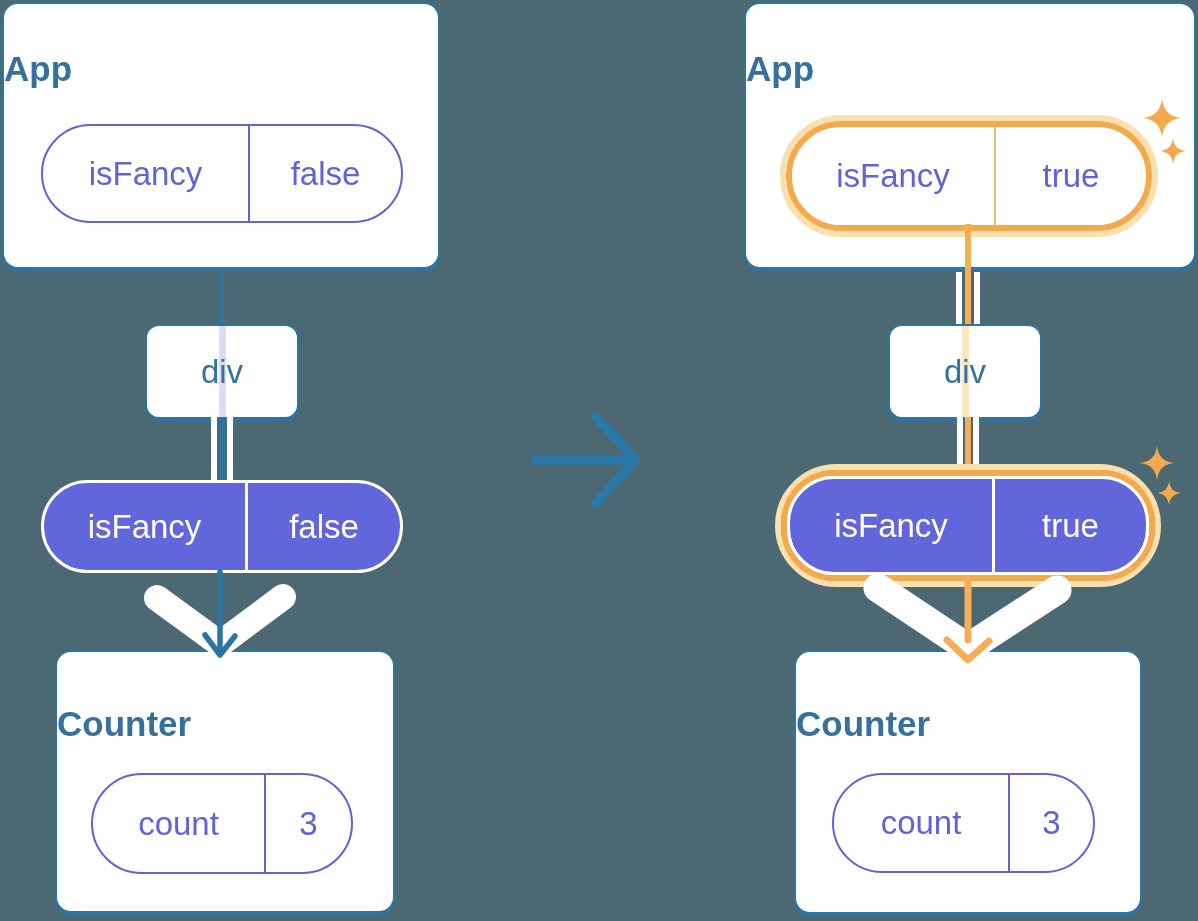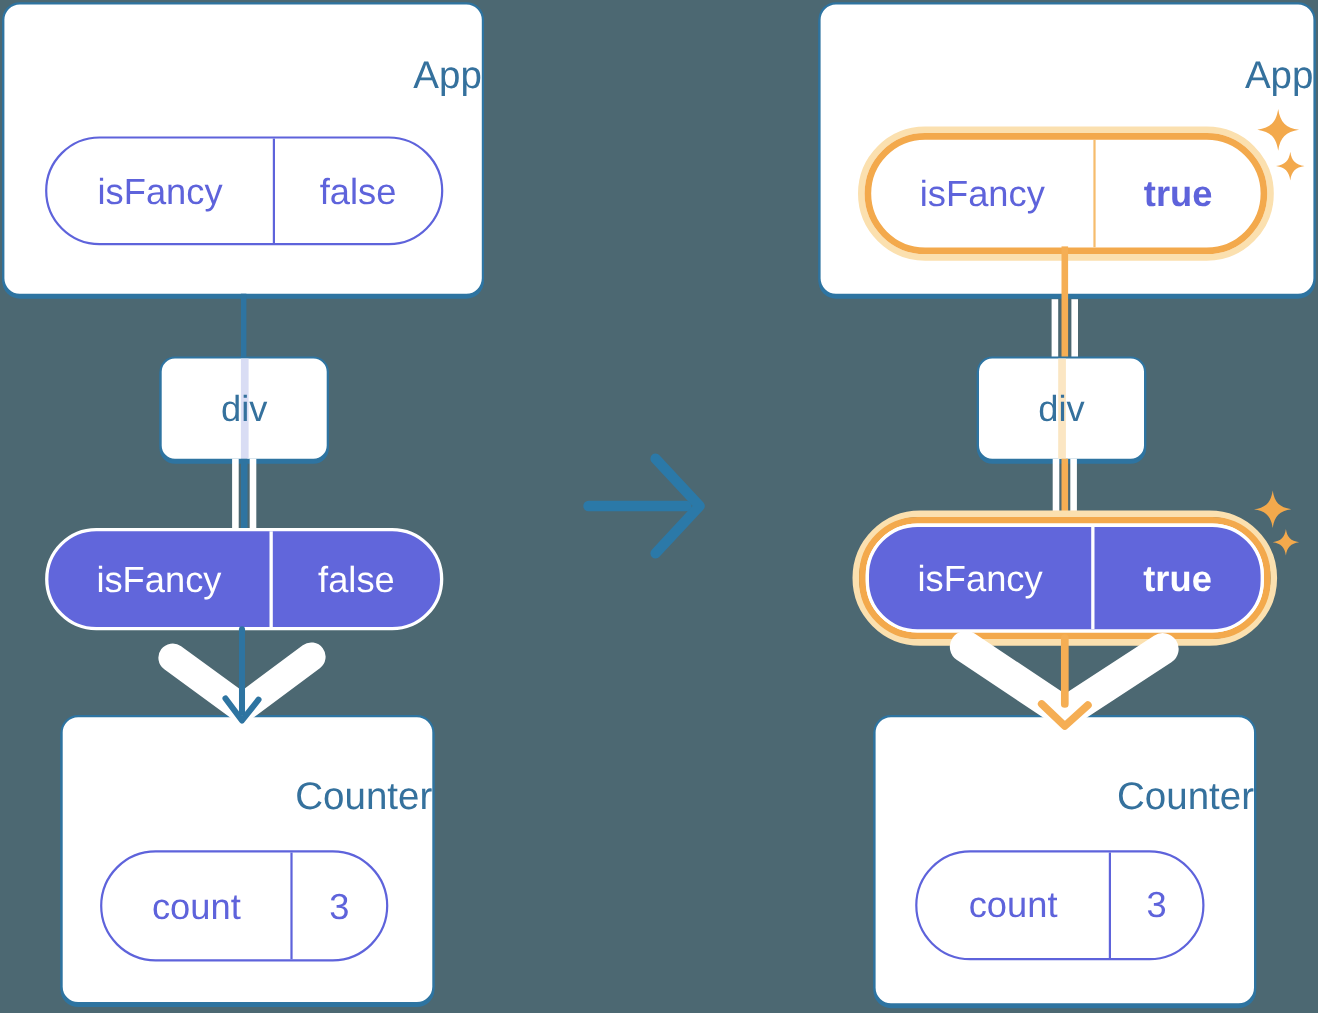--- a/index.html
+++ b/index.html
@@ -16,22 +16,22 @@
     --stripe-orange:#FBE6C3;
     --arrow-blue:#2B79A8;
   }
   *{margin:0;padding:0;box-sizing:border-box;}
   html,body{background:var(--bg);}
   body{font-family:"Liberation Sans", sans-serif;}
   #stage{position:relative;width:1198px;height:921px;background:var(--bg);overflow:hidden;}
 
   .card{position:absolute;background:#fff;border:2px solid var(--teal);
         border-radius:16px;box-shadow:0 2.5px 0 var(--teal);}
-  .card-title{position:absolute;left:0;right:0;text-align:right;
-        font-size:35px;line-height:42px;font-weight:400;color:var(--teal-text);}
+  .card-title{position:absolute;left:0;right:0;text-align:left;
+        font-size:35px;line-height:42px;font-weight:700;color:var(--teal-text);}
 
   .pill{position:absolute;display:flex;background:#fff;}
   .pill .cell{display:flex;align-items:center;justify-content:center;
         font-size:33px;color:var(--indigo);}
   .outline-pill{border:2.5px solid var(--indigo);}
   .outline-pill .cell-first{border-right:2.5px solid var(--indigo);}
 
   .solid-pill{background:var(--pill-fill);border:3px solid #fff;}
   .solid-pill .cell{color:#fff;}
   .solid-pill .cell-first{border-right:3px solid #fff;}
@@ -45,21 +45,21 @@
   .ring-solid-inner{width:100%;height:100%;background:var(--pill-fill);border:3px solid #fff;
         border-radius:47px;display:flex;overflow:hidden;}
   .ring-solid-inner .cell{display:flex;align-items:center;justify-content:center;font-size:33px;color:#fff;flex:1;}
   .ring-solid-inner .cell-first{border-right:3px solid #fff;flex:none;}
 
   .vline{position:absolute;}
   .stripe{position:absolute;top:0;bottom:0;width:6px;}
   .div-stripe{position:absolute;top:0;bottom:0;left:50%;width:7px;margin-left:-3.5px;}
   .div-label{position:relative;width:100%;height:100%;display:flex;align-items:center;justify-content:center;
         font-size:33px;font-weight:500;color:var(--teal-text);}
-  .bold{font-weight:700;}
+  .bold{font-weight:400;}
   svg{position:absolute;overflow:visible;}
 </style>
 </head>
 <body>
 
 <div id="stage">
 
   <div>
 
     <div class="card" style="left:2px;top:2px;width:438px;height:267px;">

